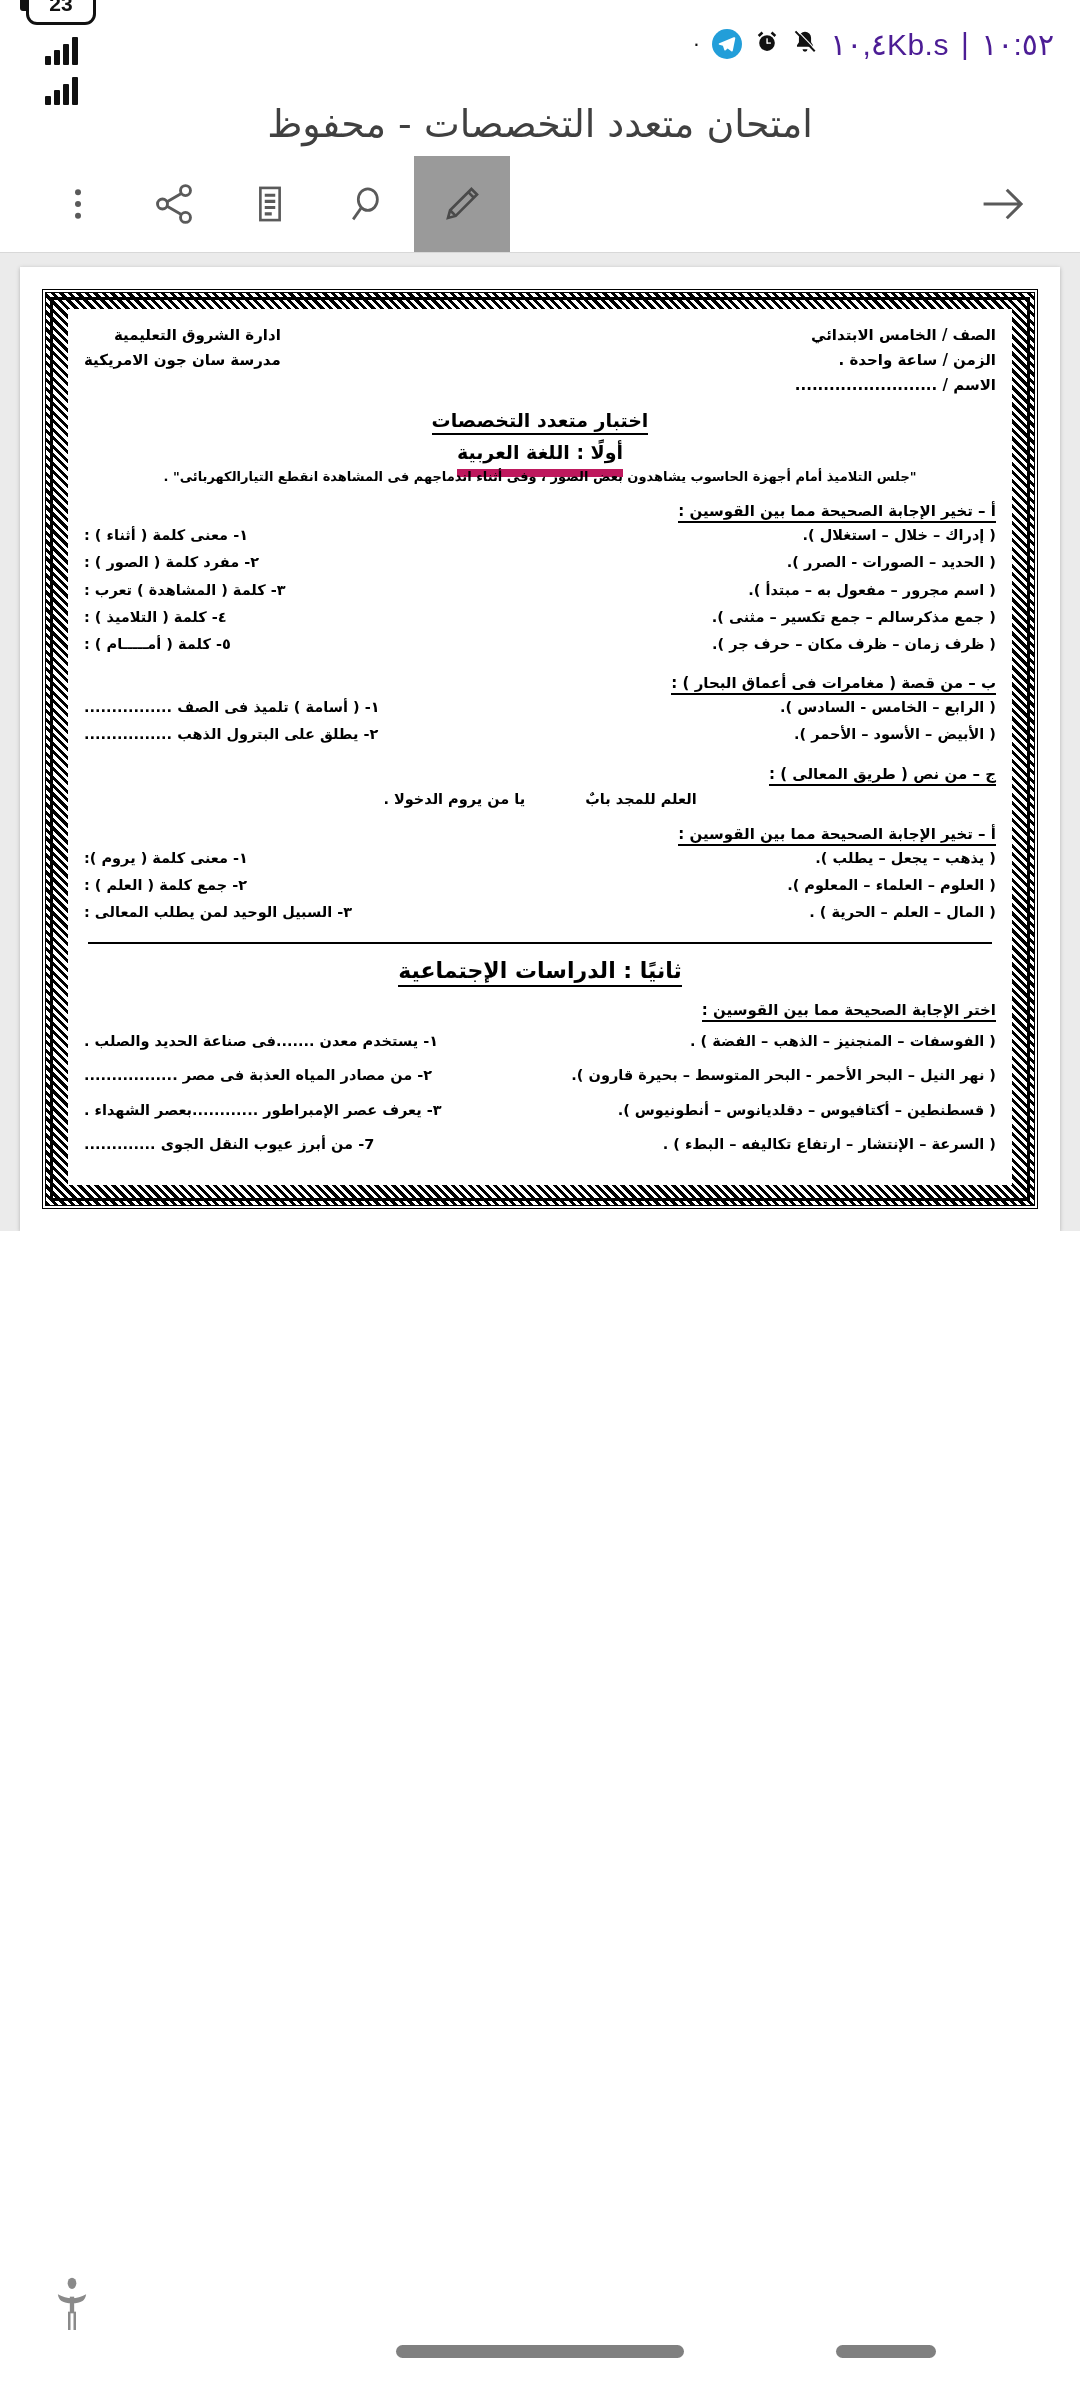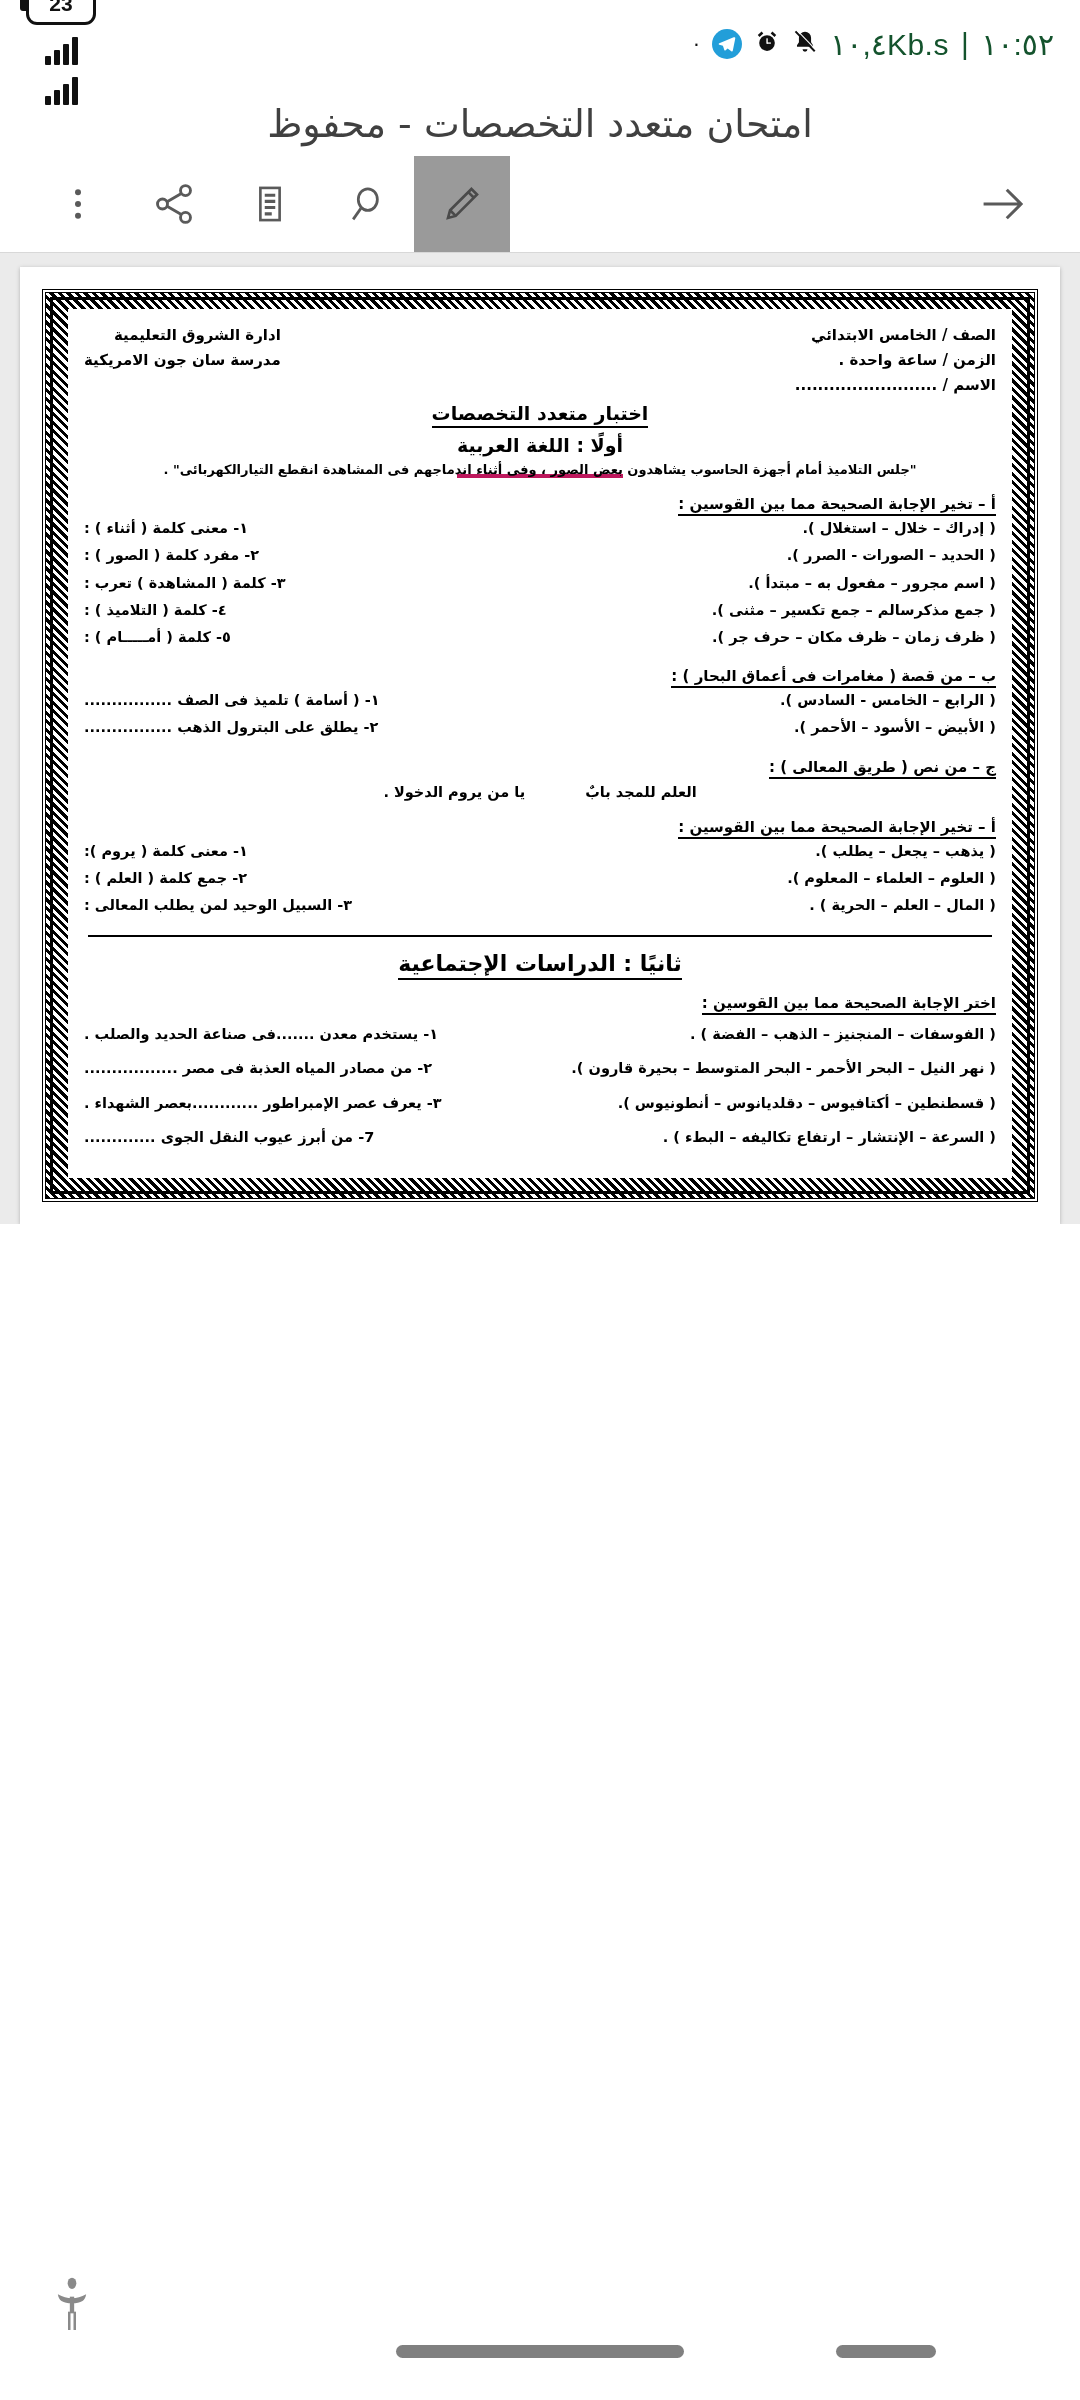--- a/index.html
+++ b/index.html
@@ -34,21 +34,21 @@
   .bars i{display:block;width:6px;background:#111;border-radius:1px;}
   .bars i:nth-child(1){height:9px;}
   .bars i:nth-child(2){height:15px;}
   .bars i:nth-child(3){height:21px;}
   .bars i:nth-child(4){height:28px;}
   .tg{
     width:30px;height:30px;border-radius:50%;background:#229ED9;
     display:inline-flex;align-items:center;justify-content:center;
   }
   .sb-ic{font-size:26px;color:#111;line-height:1;}
-  .sb-txt{font-size:30px;color:#14532d;font-weight:500;letter-spacing:.5px;}
+  .sb-txt{font-size:30px;color:#4c1d95;font-weight:500;letter-spacing:.5px;}
   .sb-dot{font-size:22px;color:#111;}
 
   
   .appbar{background:#fff;}
   .app-title{
     text-align:center;font-size:38px;color:#404040;
     padding:14px 0 10px;direction:rtl;font-weight:400;
     font-family:"DejaVu Sans",sans-serif;
   }
   .toolbar{
@@ -93,27 +93,27 @@
     color:#000;
     font-family:"DejaVu Sans",sans-serif;
   }
 
   .hdr{display:flex;justify-content:space-between;align-items:flex-start;}
   .hdr-col{font-size:15px;font-weight:bold;line-height:1.65;}
   .hdr-col.left{text-align:right;}
   .hdr-col.right{text-align:right;}
 
   .doc-title{
-    text-align:center;font-size:19px;font-weight:bold;margin:5px 0 2px;
+    text-align:center;font-size:19px;font-weight:bold;margin:12px 0 2px;
   }
   .doc-title span{border-bottom:2px solid #000;padding-bottom:2px;}
   .doc-sub{
     text-align:center;font-size:19px;font-weight:bold;margin:10px 0 6px;
   }
-  .doc-sub span{border-bottom:4px solid #be185d;padding-bottom:18px;}
+  .doc-sub span{border-bottom:8px solid #be185d;padding-bottom:6px;}
 
   .sec-head{
     font-size:16px;font-weight:bold;margin:8px 0 3px;text-align:right;
   }
   .sec-head span{border-bottom:2px solid #000;padding-bottom:1px;}
   .quote{
     font-size:13px;font-weight:bold;text-align:center;margin:5px 0 6px;
   }
   .instr{
     font-size:15px;font-weight:bold;text-align:right;margin:18px 0 4px;

